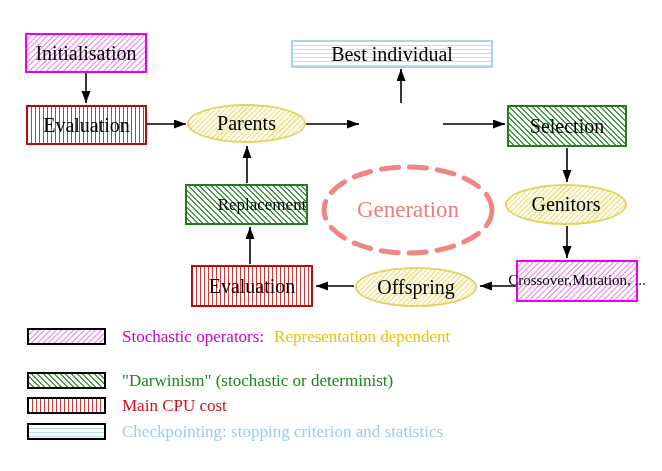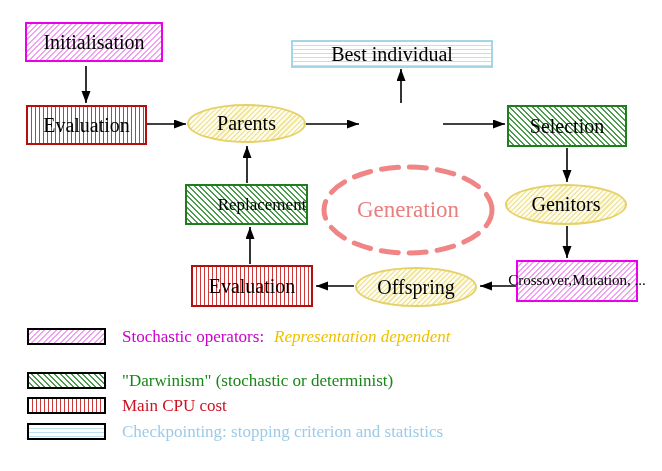--- a/index.html
+++ b/index.html
@@ -22,21 +22,21 @@
     background:repeating-linear-gradient(180deg,#ffffff 0px,#ffffff 2.6px,#bfe0ef 2.6px,#bfe0ef 4px);}
   .hatch-yellow{border-color:#e6d169;
     background:repeating-linear-gradient(135deg,#fffdf0 0px,#fffdf0 2px,#f1e7a3 2px,#f1e7a3 3.6px);}
   .two-line{display:flex;flex-direction:row;line-height:1.3;}
   .generation-label{position:absolute;left:323px;top:167px;width:170px;height:86px;
     display:flex;align-items:center;justify-content:center;color:#e87f7f;font-size:23px;}
   
   .legend-row{position:absolute;left:27px;display:flex;align-items:center;height:17px;}
   .swatch{display:inline-block;width:79px;height:17px;box-sizing:border-box;border:2px solid;}
   .legend-label{font-size:17px;margin-left:16px;white-space:nowrap;}
-  .legend-suffix{font-size:17px;margin-left:10px;white-space:nowrap;font-style:italic;}
+  .legend-suffix{font-size:17px;margin-left:10px;white-space:nowrap;}
 </style>
 </head>
 <body>
 
 <div class="canvas">
 
   <svg class="overlay" width="662" height="471" viewBox="0 0 662 471">
     <defs>
       <marker id="arr" markerWidth="14" markerHeight="10" refX="12" refY="4.5" orient="auto" markerUnits="userSpaceOnUse">
         <path d="M0,0 L12,4.5 L0,9 Z" fill="#000"></path>
@@ -49,21 +49,21 @@
     <line x1="443" y1="124" x2="505" y2="124" stroke="#000" stroke-width="1.6" marker-end="url(#arr)"></line>
     <line x1="567" y1="148" x2="567" y2="182" stroke="#000" stroke-width="1.6" marker-end="url(#arr)"></line>
     <line x1="567" y1="226" x2="567" y2="258" stroke="#000" stroke-width="1.6" marker-end="url(#arr)"></line>
     <line x1="516" y1="286" x2="480" y2="286" stroke="#000" stroke-width="1.6" marker-end="url(#arr)"></line>
     <line x1="354" y1="286" x2="316" y2="286" stroke="#000" stroke-width="1.6" marker-end="url(#arr)"></line>
     <line x1="250" y1="264" x2="250" y2="227" stroke="#000" stroke-width="1.6" marker-end="url(#arr)"></line>
     <line x1="247" y1="183" x2="247" y2="146" stroke="#000" stroke-width="1.6" marker-end="url(#arr)"></line>
     <ellipse cx="408" cy="210" rx="84" ry="43" fill="none" stroke="#f08585" stroke-width="5" stroke-dasharray="17 11" stroke-linecap="round"></ellipse>
   </svg>
 
-  <div class="node box hatch-magenta" style="left:25px;top:22px;width:138px;height:40px;font-size:20px;">Initialisation</div>
+  <div class="node box hatch-magenta" style="left:25px;top:33px;width:122px;height:40px;font-size:20px;">Initialisation</div>
 
   <div class="node box stripes-red" style="left:26px;top:105px;width:121px;height:40px;font-size:20px;">Evaluation</div>
 
   <div class="node ellipse hatch-yellow" style="left:187px;top:104px;width:119px;height:39px;font-size:20px;border-width:2px;border-style:solid;">Parents</div>
 
   <div class="node box stripes-cyan" style="left:291px;top:40px;width:202px;height:28px;font-size:20px;">Best individual</div>
 
 
   <div class="node box hatch-green" style="left:507px;top:105px;width:120px;height:42px;font-size:20px;">Selection</div>
 

